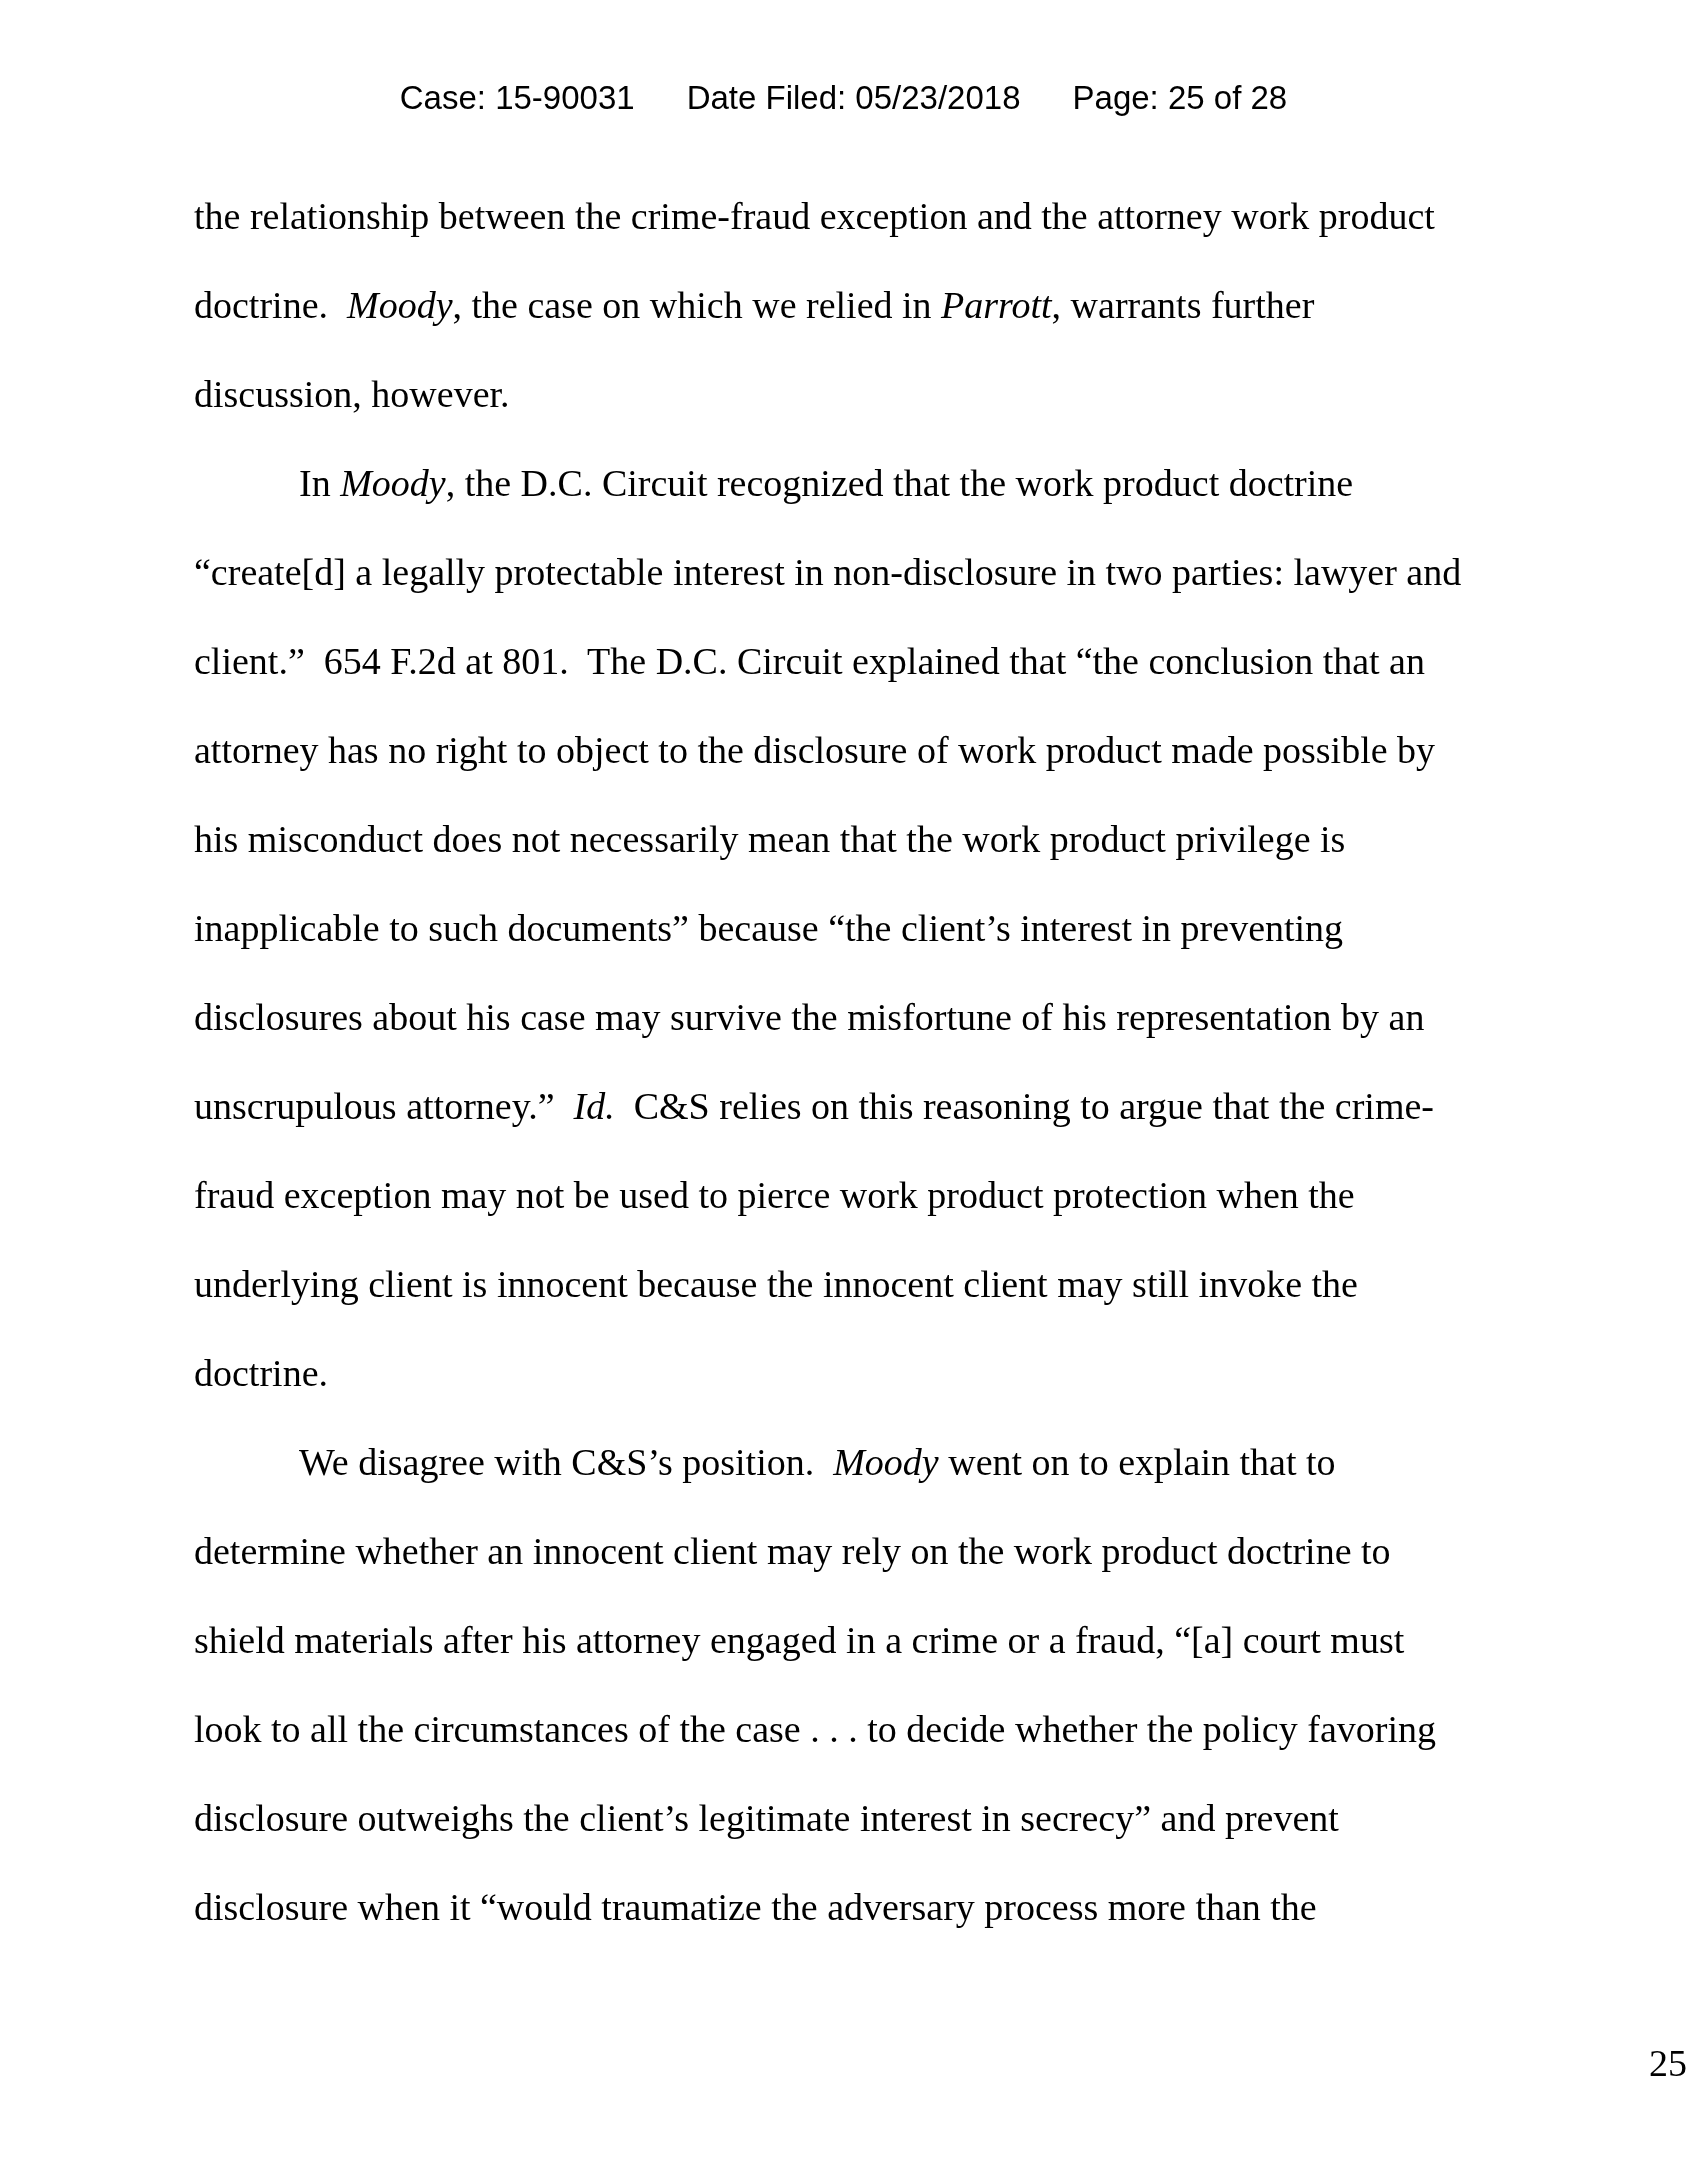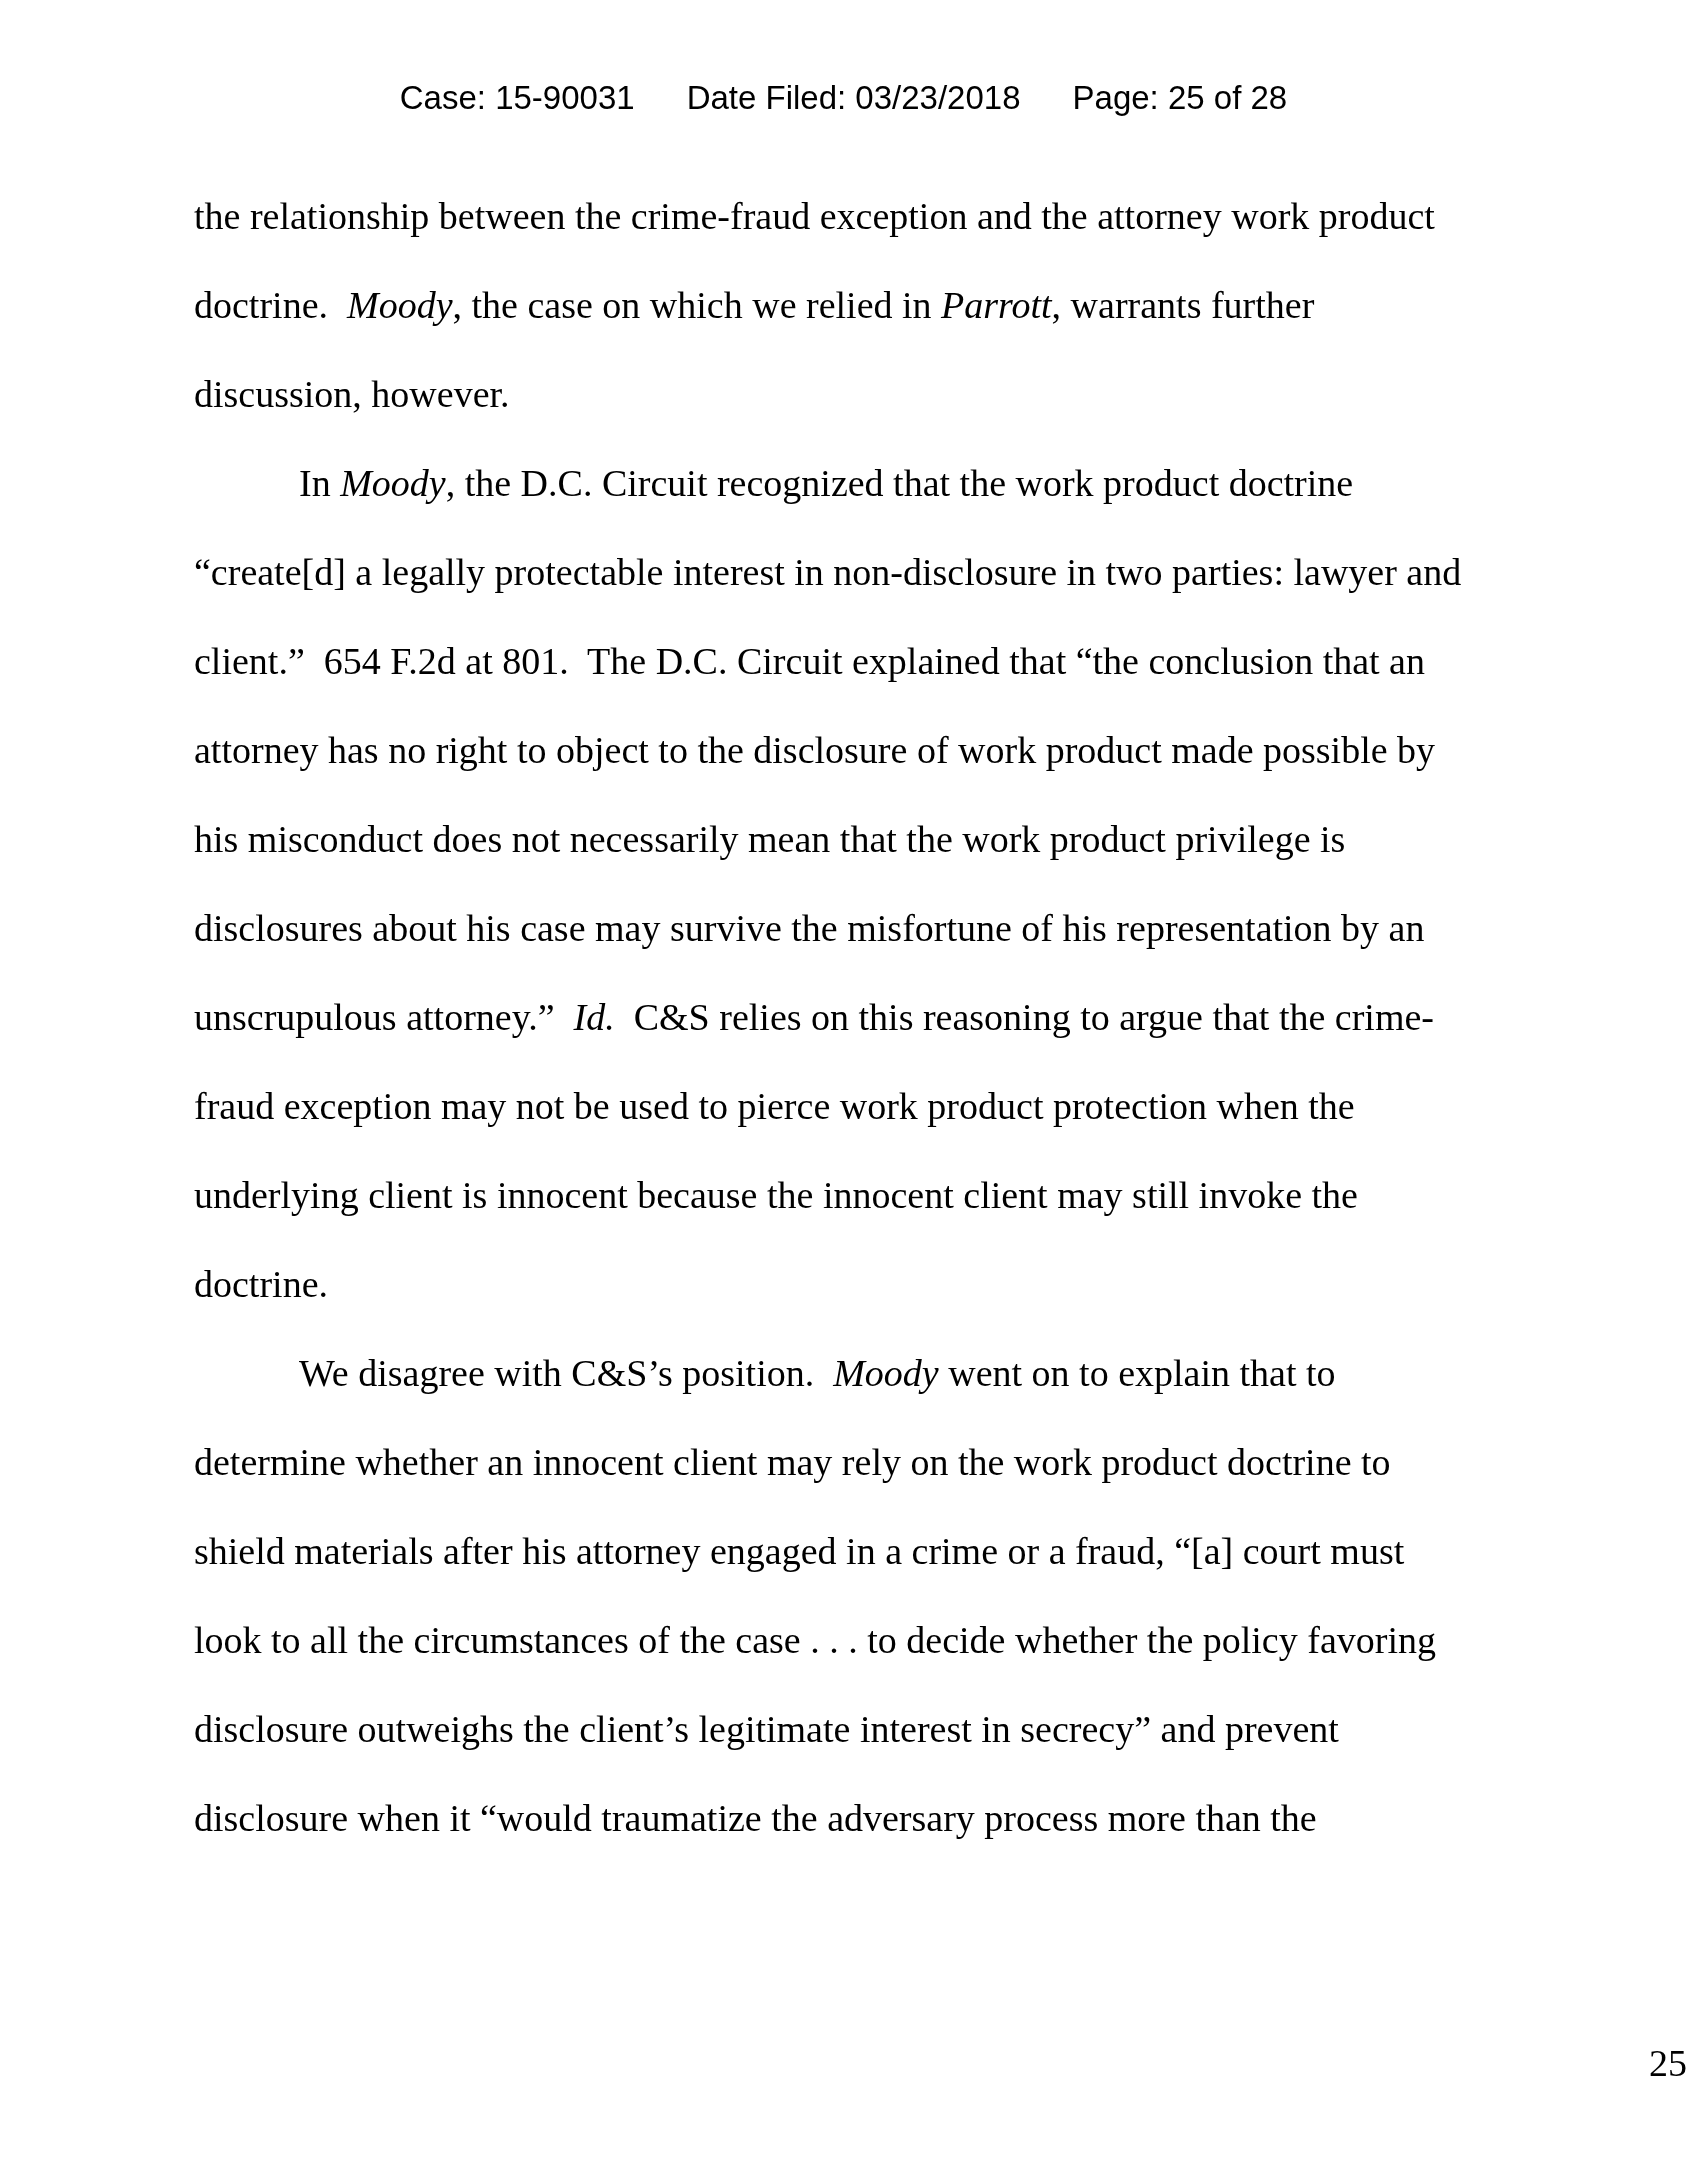--- a/index.html
+++ b/index.html
@@ -58,36 +58,37 @@
     line-height: 89px;
   }
 </style>
 </head>
 <body>
 
 <div class="page">
 
   <div class="ecf-header">
     <span>Case: 15-90031</span>
-    <span>Date Filed: 03/23/2018</span>
+    <span>Date Filed: 05/23/2018</span>
     <span>Page: 25 of 28</span>
   </div>
 
   <div class="body-text">
       <div>
         <div class="line"><span>the relationship between the crime-fraud exception and the attorney work product</span></div>
         <div class="line"><span>doctrine.  </span><em>Moody</em><span>, the case on which we relied in </span><em>Parrott</em><span>, warrants further</span></div>
         <div class="line"><span>discussion, however.</span></div>
       </div>
       <div>
         <div class="line indent"><span>In </span><em>Moody</em><span>, the D.C. Circuit recognized that the work product doctrine</span></div>
         <div class="line"><span>“create[d] a legally protectable interest in non-disclosure in two parties: lawyer and</span></div>
         <div class="line"><span>client.”  654 F.2d at 801.  The D.C. Circuit explained that “the conclusion that an</span></div>
         <div class="line"><span>attorney has no right to object to the disclosure of work product made possible by</span></div>
         <div class="line"><span>his misconduct does not necessarily mean that the work product privilege is</span></div>
+        <div class="line"><span>inapplicable to such documents” because “the client’s interest in preventing</span></div>
         <div class="line"><span>disclosures about his case may survive the misfortune of his representation by an</span></div>
         <div class="line"><span>unscrupulous attorney.”  </span><em>Id.</em><span>  C&amp;S relies on this reasoning to argue that the crime-</span></div>
         <div class="line"><span>fraud exception may not be used to pierce work product protection when the</span></div>
         <div class="line"><span>underlying client is innocent because the innocent client may still invoke the</span></div>
         <div class="line"><span>doctrine.</span></div>
       </div>
       <div>
         <div class="line indent"><span>We disagree with C&amp;S’s position.  </span><em>Moody</em><span> went on to explain that to</span></div>
         <div class="line"><span>determine whether an innocent client may rely on the work product doctrine to</span></div>
         <div class="line"><span>shield materials after his attorney engaged in a crime or a fraud, “[a] court must</span></div>

